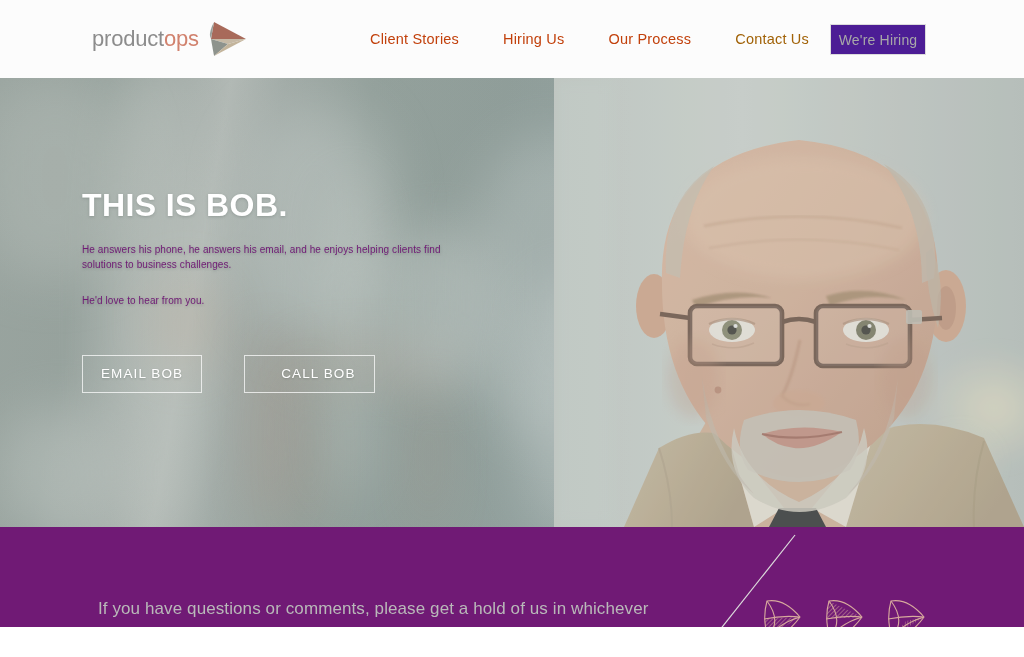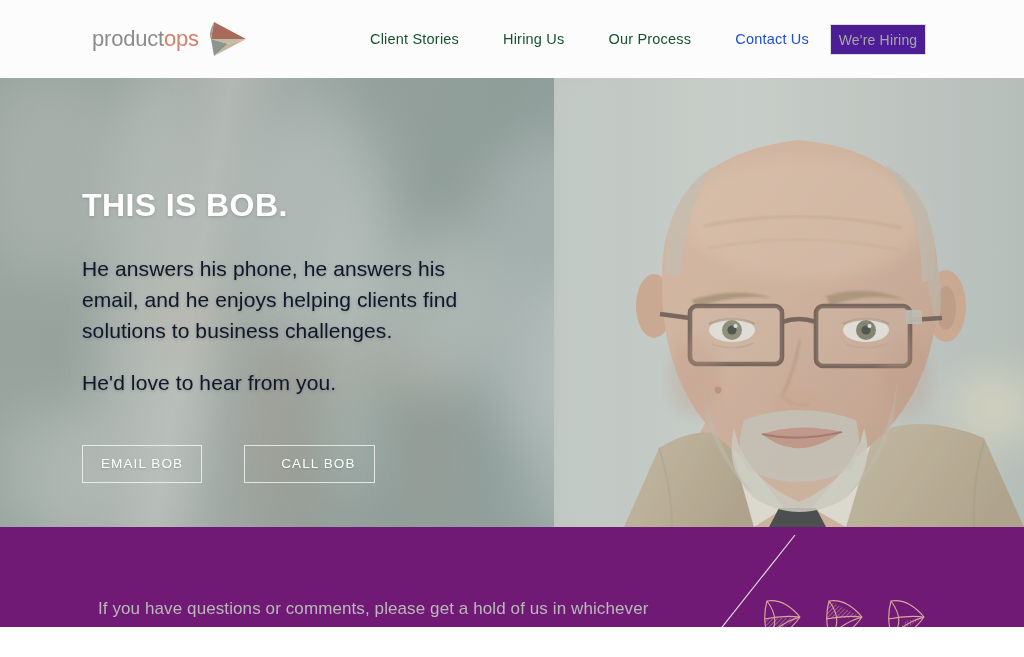--- a/index.html
+++ b/index.html
@@ -16,24 +16,24 @@
     background:#fcfcfc; display:flex; align-items:center; z-index:20;
   }
   .logo { position:absolute; left:92px; top:18px; display:flex; align-items:center; height:42px; }
   .logo-word { font-size:22px; letter-spacing:-0.2px; font-weight:400; line-height:1; }
   .logo-word .w1 { color:#8c8c8c; }
   .logo-word .w2 { color:#d1826e; }
   .logo-mark { margin-left:7px; width:44px; height:42px; display:block; }
 
   .nav { position:absolute; left:370px; top:0; height:78px; display:flex; align-items:center; }
   .nav-item {
-    font-size:14.5px; color:#14532d; margin-right:44px;
+    font-size:14.5px; color:#c2410c; margin-right:44px;
     letter-spacing:0.2px; white-space:nowrap; cursor:pointer;
   }
-  .nav-item.active { color:#1d4ed8; }
+  .nav-item.active { color:#a16207; }
   .hiring-btn {
     position:absolute; left:830px; top:24px;
     width:96px; height:31px; border:1px solid #dcdcdc; background:#4c1d95;
     color:#a8a8a8; font-size:14px; letter-spacing:0.2px;
     display:flex; align-items:center; justify-content:center; cursor:pointer;
     font-family:"Liberation Sans", sans-serif;
   }
 
   
   .hero {
@@ -71,21 +71,21 @@
     position:absolute; inset:0;
     background:linear-gradient(90deg, rgba(150,163,158,.22) 0%, rgba(150,163,158,.10) 45%, rgba(150,163,158,0) 62%);
   }
 
   .hero-content { position:absolute; left:82px; top:110px; width:460px; z-index:5; }
   .hero-title {
     font-size:32px; font-weight:700; color:#ffffff; letter-spacing:0.4px;
     line-height:1.1; text-shadow:0 1px 3px rgba(60,70,68,.25);
   }
   .hero-sub {
-    margin-top:30px; font-size:21px; color:#0f172a; line-height:1.48;
+    margin-top:20px; font-size:10px; color:#701a75; line-height:1.48;
     letter-spacing:0.1px; text-shadow:0 1px 3px rgba(60,70,68,.3); max-width:400px;
   }
   .hero-sub .l2 { display:block; margin-top:21px; }
   .hero-btns { margin-top:46px; display:flex; }
   .hero-btn {
     height:38px; min-width:114px; padding:0 18px;
     border:1px solid rgba(255,255,255,.72); background:transparent;
     color:#ffffff; font-size:13.5px; letter-spacing:1.1px;
     display:flex; align-items:center; justify-content:center; cursor:pointer;
     font-family:Liberation Sans, sans-serif; text-shadow:0 1px 2px rgba(60,70,68,.25);

